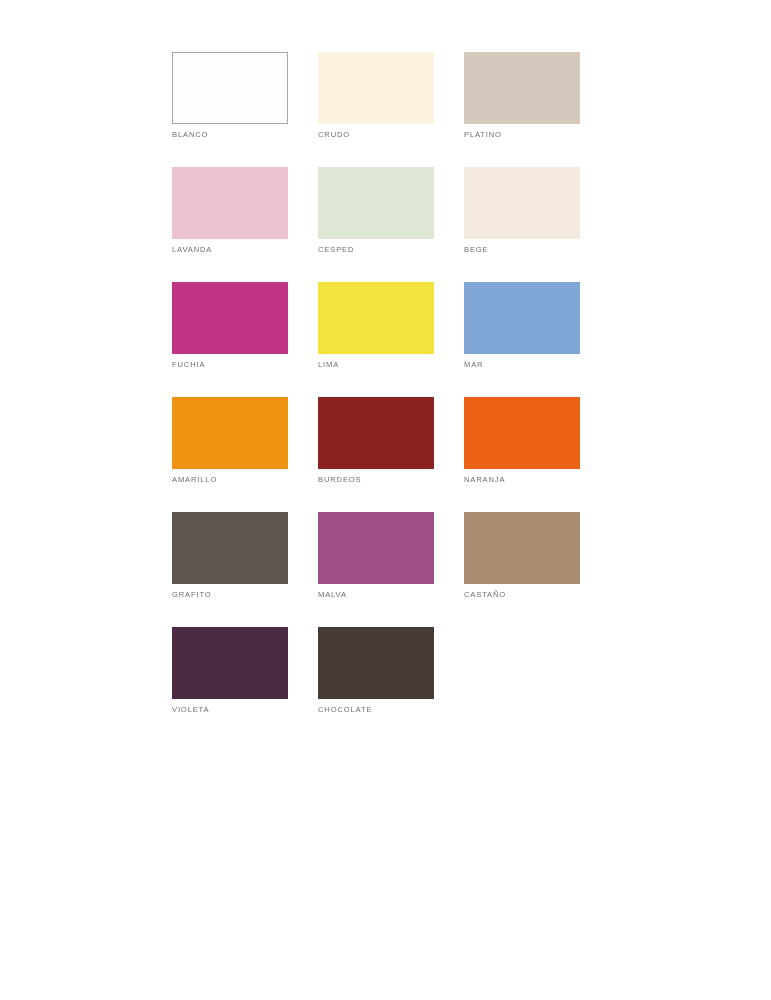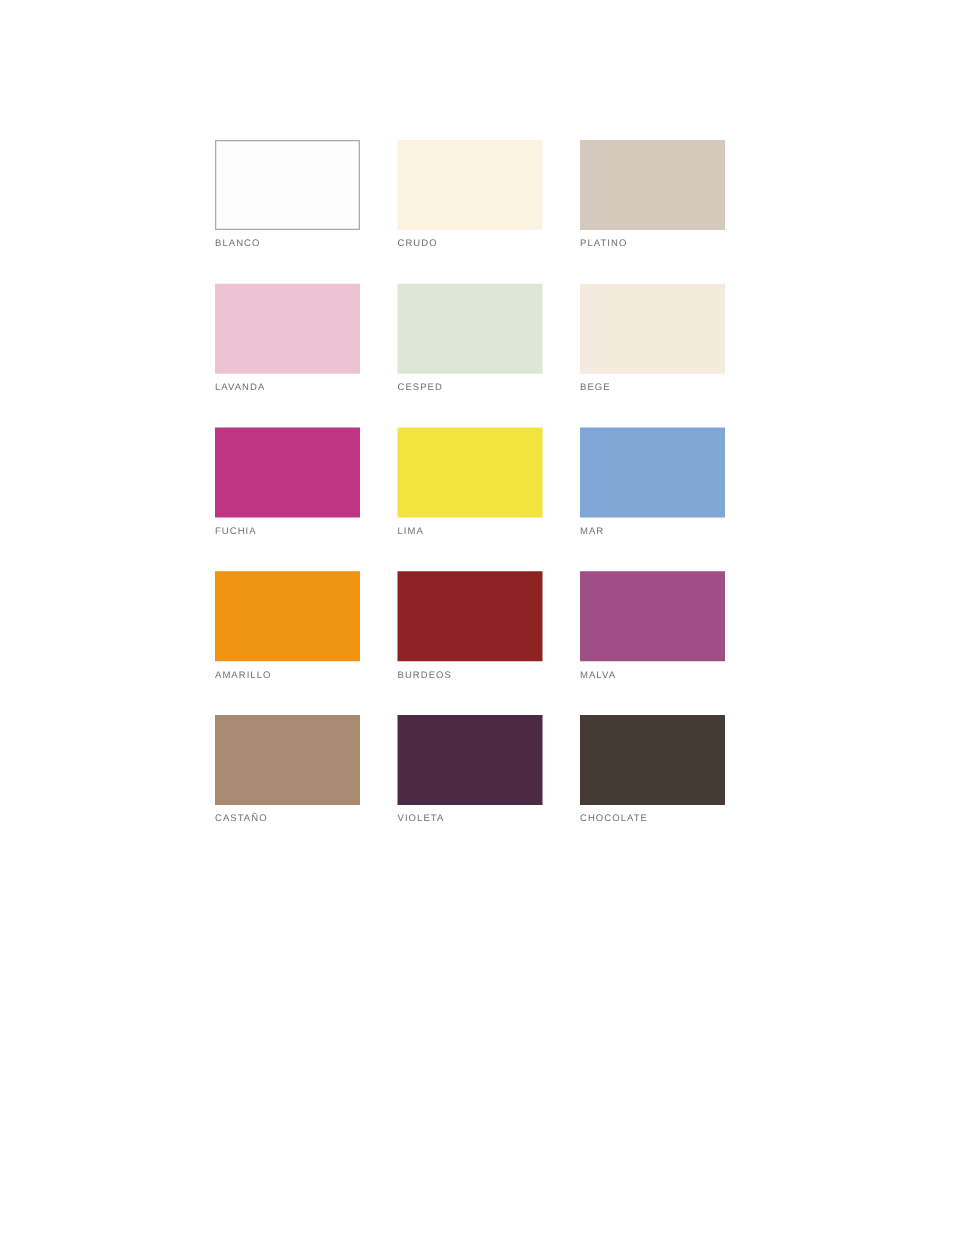--- a/index.html
+++ b/index.html
@@ -13,21 +13,21 @@
     background: #ffffff;
     font-family: "Liberation Sans", sans-serif;
     overflow: hidden;
   }
 
   #swatch-sheet {
     position: relative;
     width: 619px;
     height: 1000px;
     box-sizing: border-box;
-    padding: 112px 0 0 172px;
+    padding: 52px 0 0 172px;
   }
 
   .swatch-grid {
     display: grid;
     grid-template-columns: repeat(3, 146px);
     grid-auto-rows: 115px;
     width: 438px;
   }
 
   .swatch-cell {
@@ -103,20 +103,28 @@
       </div>
       <div class="swatch-cell">
         <div class="swatch-chip" style="background-color: rgb(238, 148, 18);"></div>
         <div class="swatch-label">AMARILLO</div>
       </div>
       <div class="swatch-cell">
         <div class="swatch-chip" style="background-color: rgb(140, 34, 34);"></div>
         <div class="swatch-label">BURDEOS</div>
       </div>
       <div class="swatch-cell">
+        <div class="swatch-chip" style="background-color: rgb(236, 99, 24);"></div>
+        <div class="swatch-label">NARANJA</div>
+      </div>
+      <div class="swatch-cell">
+        <div class="swatch-chip" style="background-color: rgb(94, 86, 79);"></div>
+        <div class="swatch-label">GRAFITO</div>
+      </div>
+      <div class="swatch-cell">
         <div class="swatch-chip" style="background-color: rgb(160, 79, 134);"></div>
         <div class="swatch-label">MALVA</div>
       </div>
       <div class="swatch-cell">
         <div class="swatch-chip" style="background-color: rgb(169, 140, 114);"></div>
         <div class="swatch-label">CASTAÑO</div>
       </div>
       <div class="swatch-cell">
         <div class="swatch-chip" style="background-color: rgb(77, 42, 67);"></div>
         <div class="swatch-label">VIOLETA</div>

